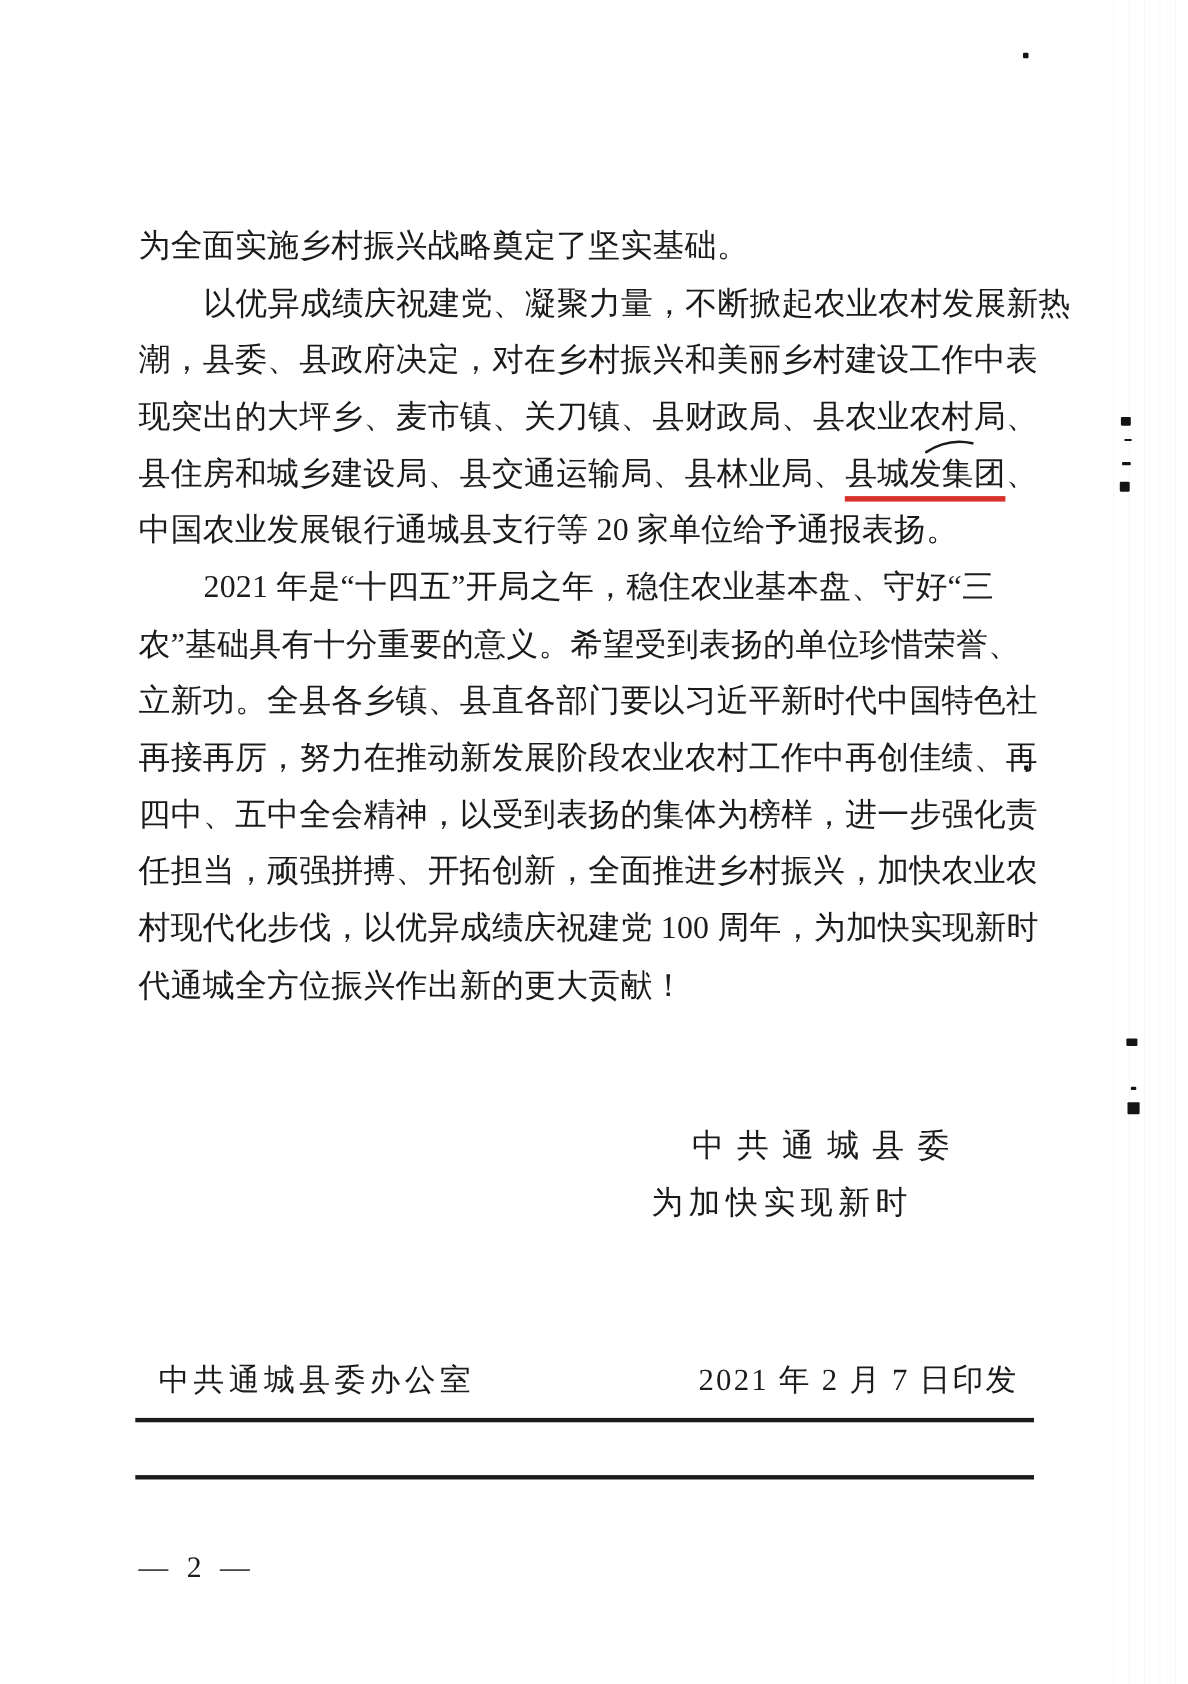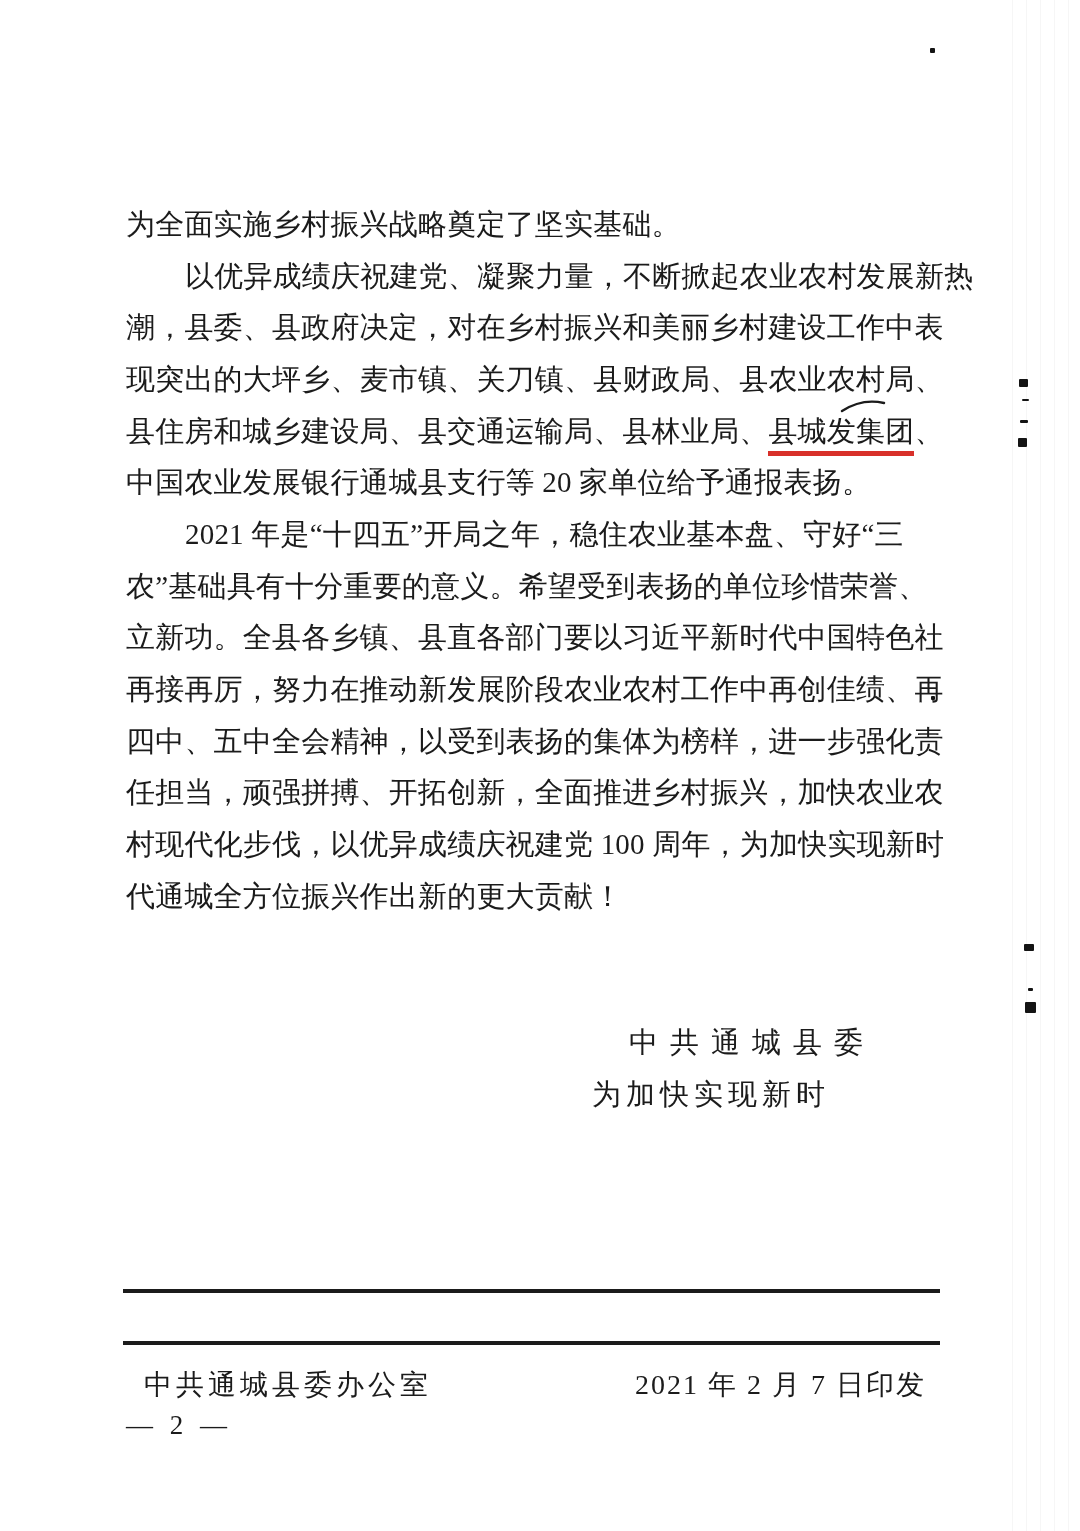--- a/index.html
+++ b/index.html
@@ -51,21 +51,21 @@
     left: 123px;
     width: 817px;
     height: 4px;
     background: var(--ink, #1b1b1b);
   }
   .footer-rule.top    { top: 1289px; }
   .footer-rule.bottom { top: 1341px; }
   .footer-row {
     position: absolute;
     left: 123px;
-    top: 1369px;
+    top: 1240px;
     width: 817px;
     display: flex;
     justify-content: space-between;
     font-size: 28px;
     line-height: 32px;
     white-space: pre;
   }
   .footer-office     { padding-left: 21px; letter-spacing: 4px; }
   .footer-print-date { padding-right: 14px; letter-spacing: 2px; }
   .page-number {

